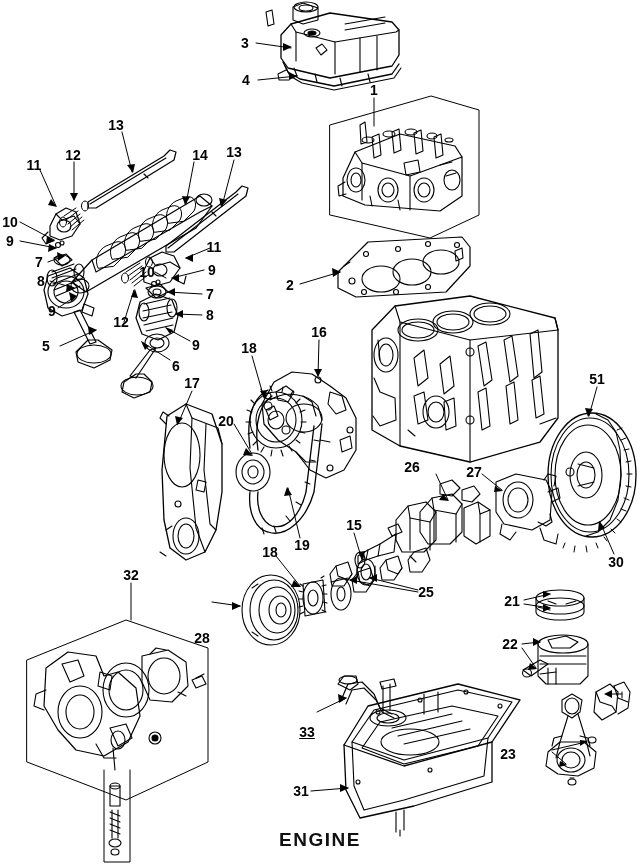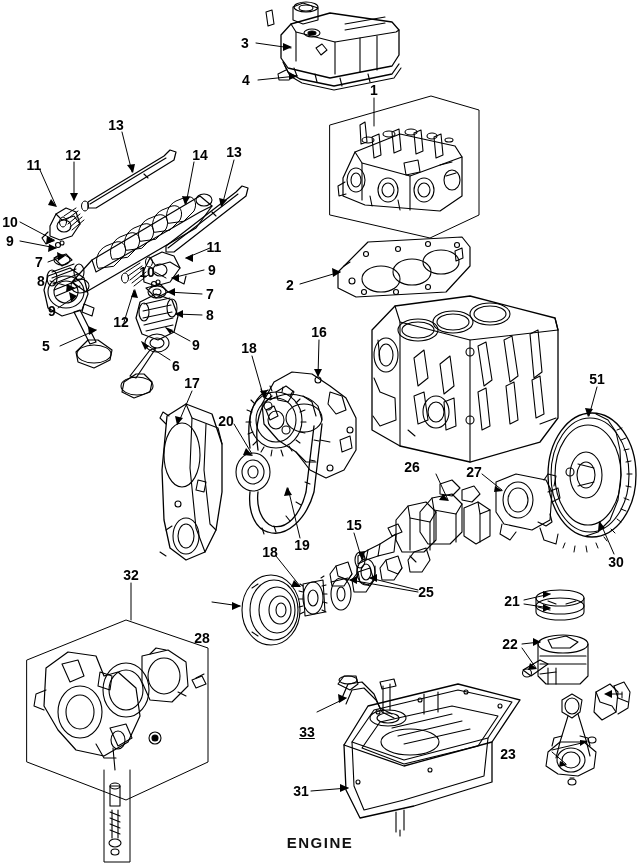--- a/index.html
+++ b/index.html
@@ -2,21 +2,21 @@
 <html><head>
 <meta charset="utf-8">
 <style>
   html,body{margin:0;padding:0;background:#ffffff;}
   body{width:640px;height:865px;overflow:hidden;
        font-family:"Liberation Sans", sans-serif;}
   #stage{position:relative;width:640px;height:865px;background:#fff;}
   #art{position:absolute;left:0;top:0;width:640px;height:865px;}
   .cap{position:absolute;left:0;right:0;bottom:14px;text-align:center;
        font-family:"Liberation Sans", sans-serif;font-weight:bold;
-       font-size:15px;letter-spacing:1.5px;color:#111;}
+       font-size:19px;letter-spacing:1.5px;color:#111;}
   .lbl{position:absolute;font-family:"Liberation Sans", sans-serif;
        font-weight:bold;font-size:14px;color:#000;line-height:1;
        transform:translate(-50%,-50%);white-space:nowrap;}
 </style>
 </head>
 <body>
 
 <div id="stage">
 
   <svg id="art" viewBox="0 0 640 865" xmlns="http://www.w3.org/2000/svg">

